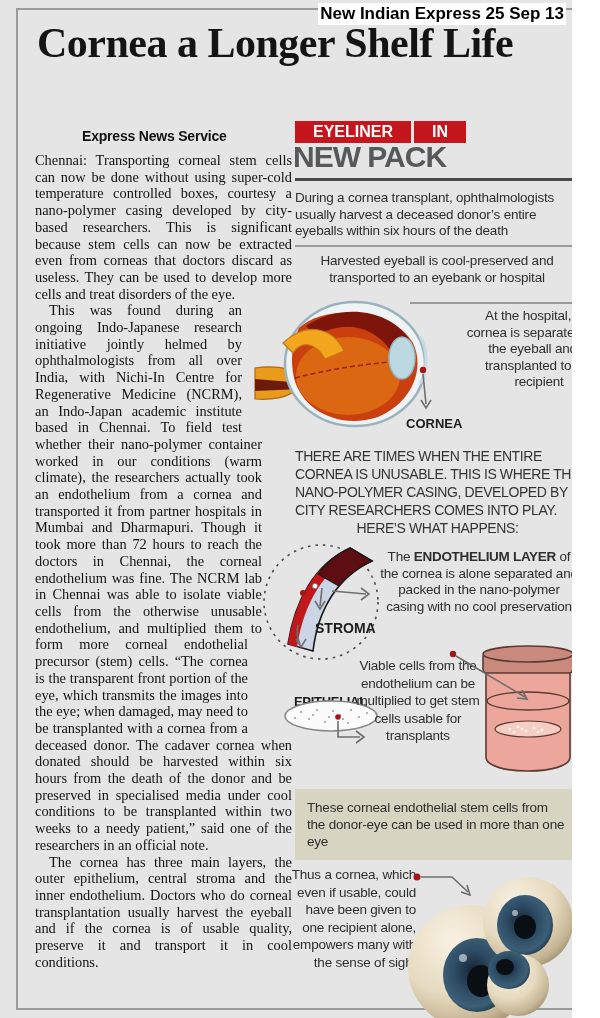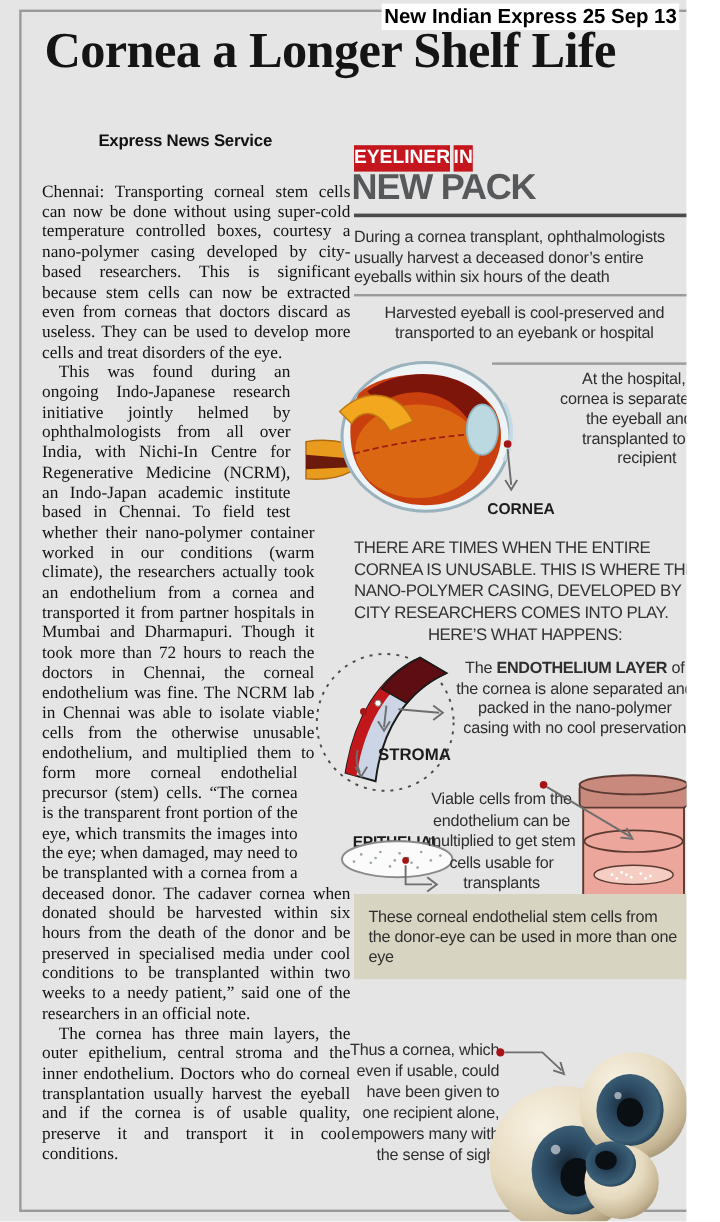--- a/index.html
+++ b/index.html
@@ -10,38 +10,38 @@
                  border:2px solid #9a9a9a; pointer-events:none; }
 
   .attribution { position:absolute; top:3px; right:6px; background:#fff; padding:0 2px;
                  font:bold 17px/22px "Liberation Sans", sans-serif; color:#000; }
 
   .headline { position:absolute; left:37px; top:18px; width:545px; margin:0;
               font-family:"Liberation Serif", serif; font-weight:bold; color:#141414;
               font-size:42px; line-height:50px; letter-spacing:-0.5px; }
   .headline span { display:block; }
 
-  .byline { position:absolute; left:37px; top:108px;
+  .byline { position:absolute; left:37px; top:127px;
             font:bold 14px/18px "Liberation Sans", sans-serif; color:#111; letter-spacing:-0.2px;padding-left:45px; }
 
   
   .article { position:absolute; left:35px; top:152px; width:257px; height:856px; overflow:hidden;
              font-family:"Liberation Serif", serif; font-size:14.4px; line-height:16.7px;
              color:#121212; text-align:justify; }
   .article p { margin:0; }
   .article .lead { font-weight:normal;margin-top:20px; }
   .article p + p .txt { }
   .intrude { float:right; clear:right; width:0; height:0; }
   .i1 { width:50px; height:84px; margin-top:33px; }
   .i2 { width:30px; height:134px; margin-top:98px; }
   .i3 { width:44px; height:66px; margin-top:14px; }
   .pindent { text-indent:14px; }
   .badge-row { position:absolute; left:295px; top:121px; display:flex; gap:3px; }
   .badge { background:#c5161d; color:#fff; font:bold 16px/20px "Liberation Sans", sans-serif;
-           padding:1px 0; letter-spacing:0; }
+           padding:1px 18px; letter-spacing:0; }
   .ig-title { position:absolute; left:293px; top:140px; font:bold 30px/34px "Liberation Sans", sans-serif;
               color:#57585a; letter-spacing:-1px; }
   .ig-titlerule { position:absolute; left:295px; top:178px; width:283px; height:3px; background:#4a4a4a; }
 
   .igtext { position:absolute; font:13.5px/16.5px "Liberation Sans", sans-serif;
             color:#2e2e2e; letter-spacing:-0.2px; }
   .step1 { left:295px; top:190px; width:284px; text-align:left; }
   .rule1 { position:absolute; left:295px; top:245px; width:283px; height:2px; background:#9a9a9a; }
   .step2 { left:295px; top:253px; width:284px; text-align:center; }
   .rule2 { position:absolute; left:410px; top:302px; width:168px; height:2px; background:#9a9a9a; }
@@ -56,21 +56,21 @@
 
   .step4 { left:378px; top:549px; width:202px; text-align:center; }
   .step4 b { letter-spacing:-0.3px; }
   .stroma-label { position:absolute; left:315px; top:620px;
                   font:bold 14px/16px "Liberation Sans", sans-serif; color:#1c1c1c; }
   .epi-label { position:absolute; left:294px; top:653px; width:70px;
                font:bold 13px/14px "Liberation Sans", sans-serif; color:#1c1c1c; letter-spacing:-0.3px;margin-top:42px; }
 
   .step5 { left:356px; top:657px; width:124px; text-align:center; line-height:17.5px; }
 
-  .callout { position:absolute; left:295px; top:745px; width:259px; height:51px;
+  .callout { position:absolute; left:295px; top:789px; width:259px; height:51px;
              background:#d8d4c2; padding:10px 12px;
              font:13.5px/17px "Liberation Sans", sans-serif; color:#2e2e2e; letter-spacing:-0.2px; }
 
   .step6 { left:288px; top:866px; width:128px; text-align:right; line-height:17.5px; }
 
   .svgfig { position:absolute; }
   .eye-svg    { left:253px; top:298px; width:175px; height:135px; }
   .layers-svg { left:255px; top:540px; width:140px; height:135px; }
   .dish-svg   { left:283px; top:697px; width:100px; height:40px; }
   .casing-svg { left:478px; top:645px; width:100px; height:128px; }

